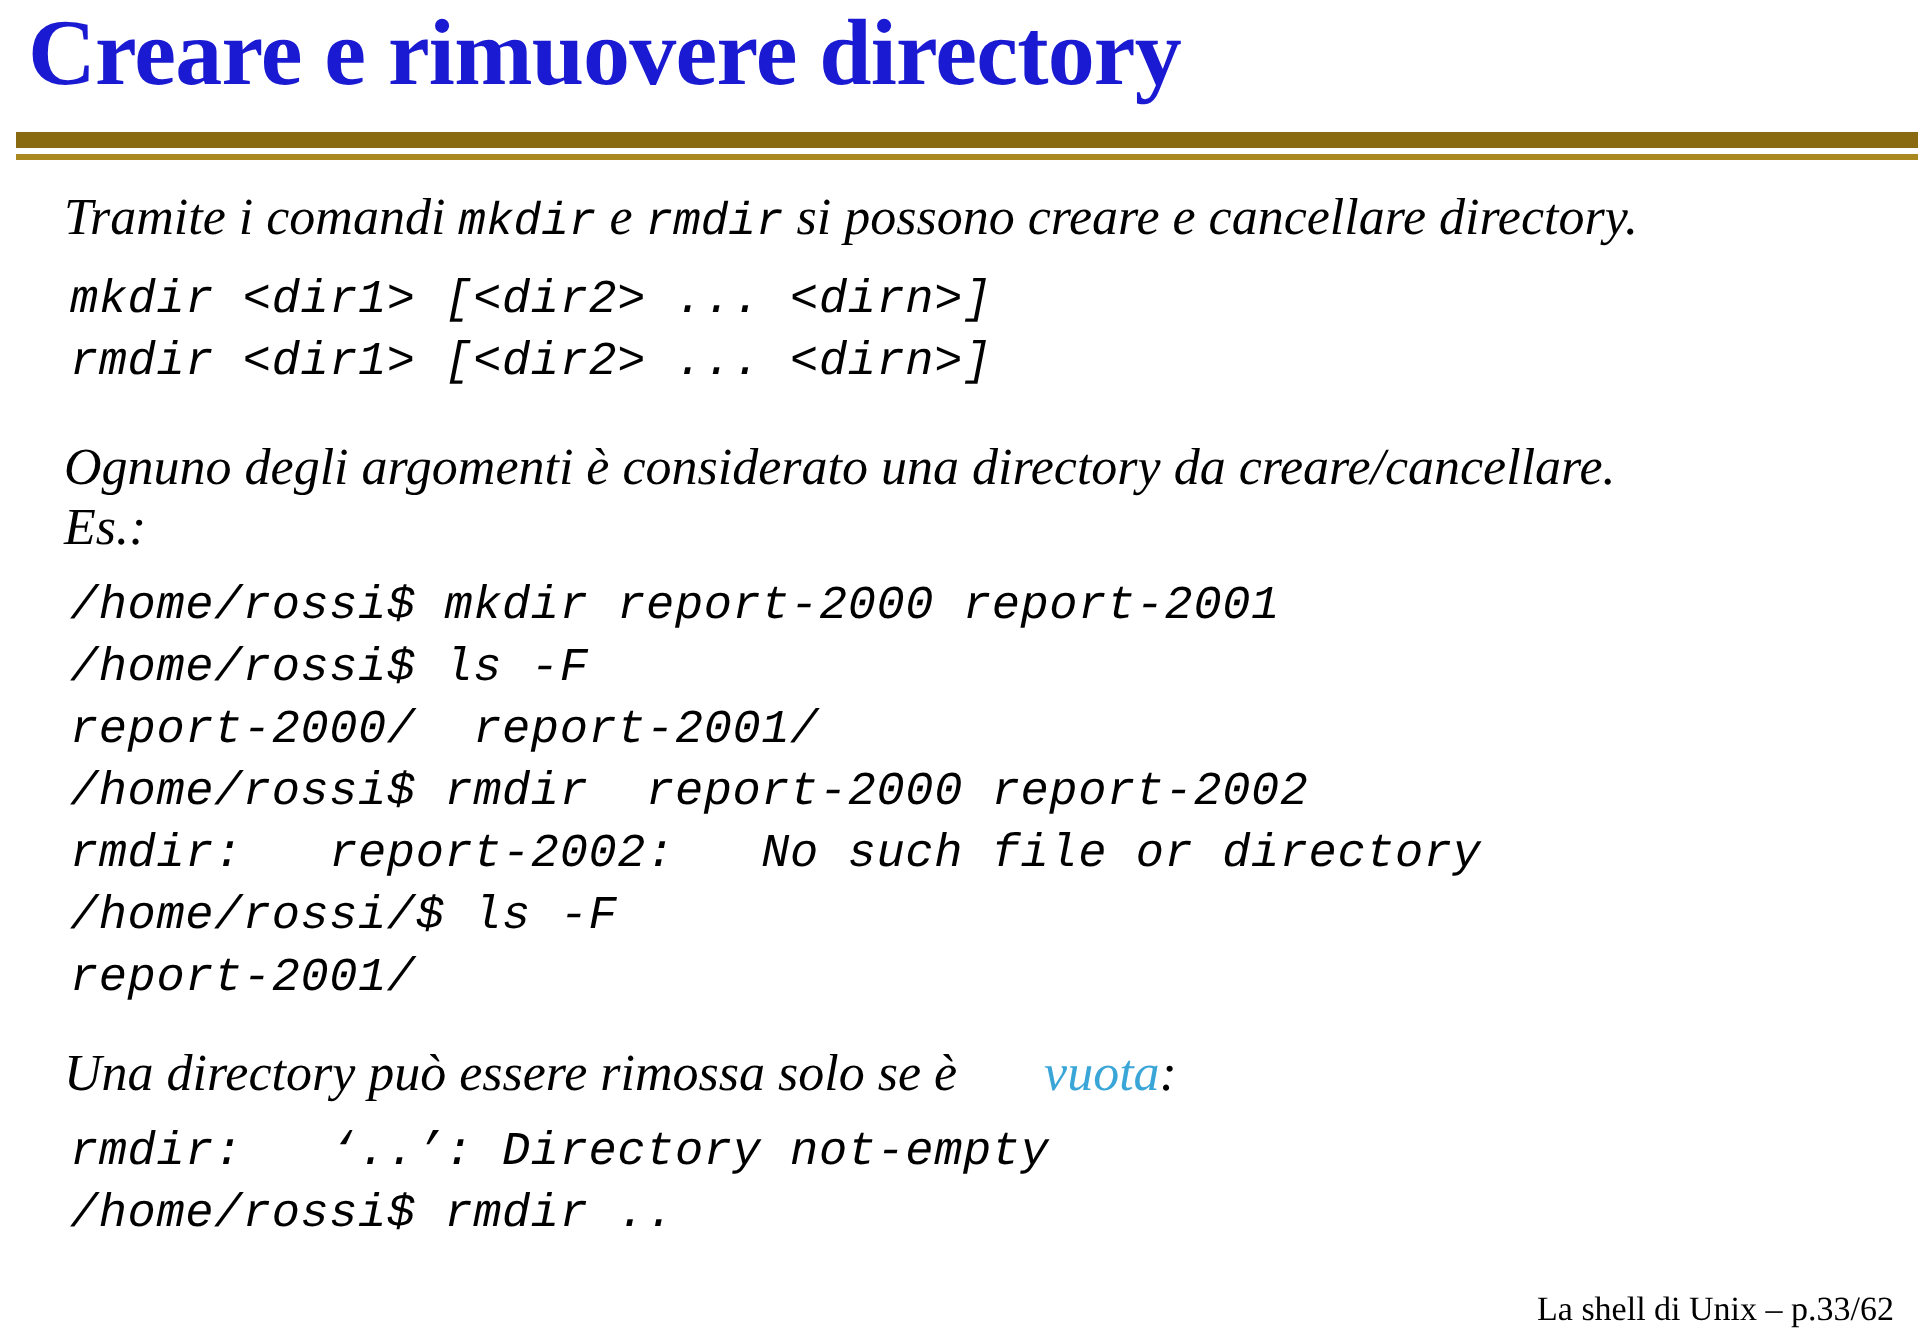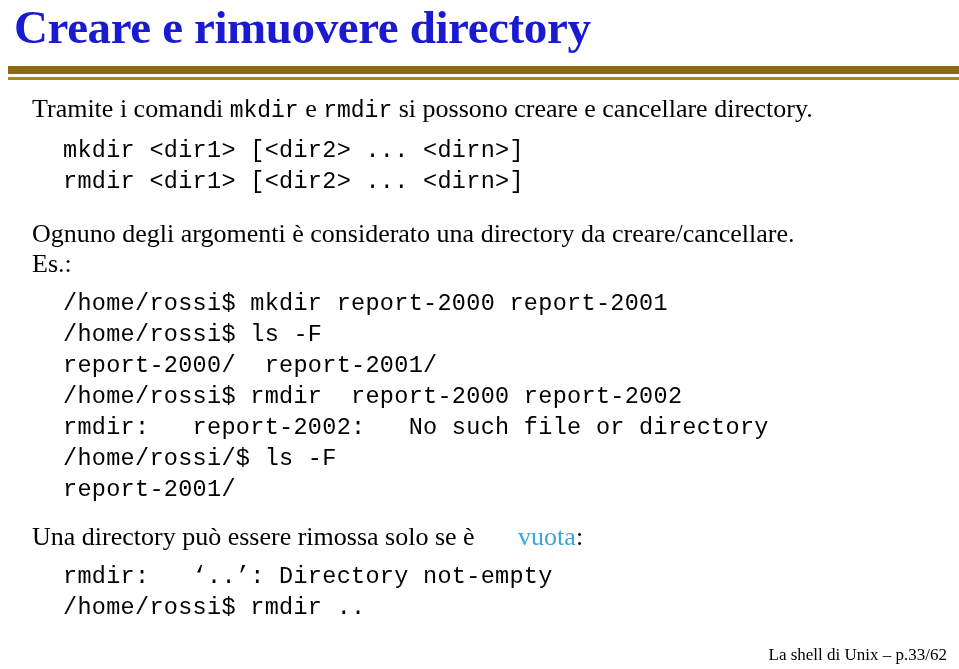--- a/index.html
+++ b/index.html
@@ -62,20 +62,21 @@
     height: 3px;
     background: #a8881f;
   }
 
   
   .content {
     position: absolute;
     left: 0;
     top: 94px;
     width: 940px;
+    font-style: italic;
   }
 
   .para {
     font-size: 26px;
     line-height: 30px;
     margin: 0 0 0 0;
     padding-left: 32px;
     white-space: nowrap;
   }
   .para .mono {
@@ -83,21 +84,20 @@
     font-size: 23px;
   }
 
   .code-line {
     font-family: "Liberation Mono", "DejaVu Sans Mono", monospace;
     font-size: 23.5px;
     line-height: 31px;
     white-space: pre;
     padding-left: 35px;
     letter-spacing: 0.3px;
-    margin-left: 28px;
   }
 
   .spacer-sm { height: 9px; }
   .spacer-md { height: 17px; }
   .spacer-lg { height: 22px; }
 
   .highlight-vuota { color: #3aa6d8; margin-left: 37px; }
 
   
   .footer {

